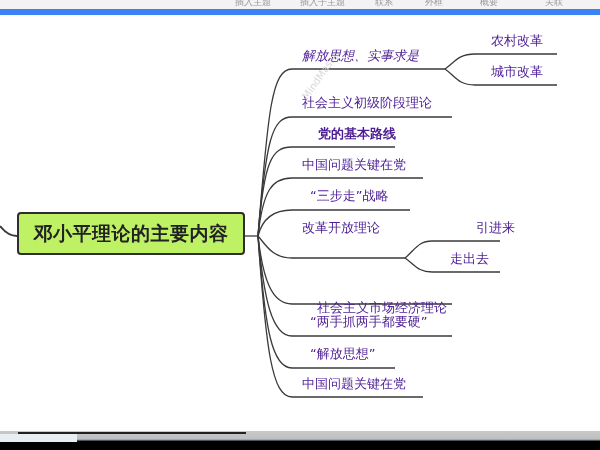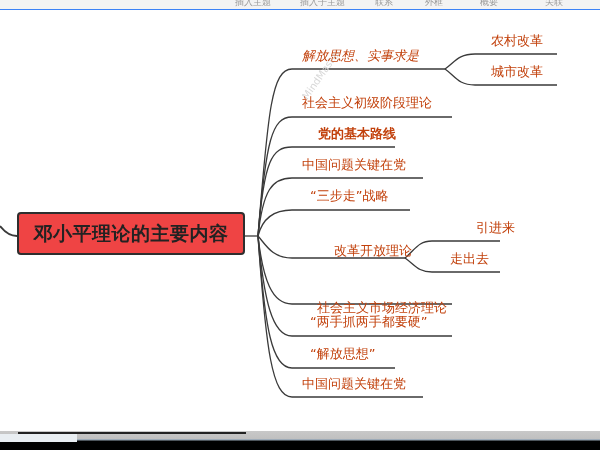--- a/index.html
+++ b/index.html
@@ -3,36 +3,36 @@
 <meta charset="utf-8">
 <style>
   html, body { margin: 0; padding: 0; }
   body {
     width: 600px; height: 450px; overflow: hidden; position: relative;
     background: #ffffff;
     font-family: "DejaVu Sans", "Liberation Sans", sans-serif;
   }
   .toolbar {
     position: absolute; left: 0; top: 0; width: 600px; height: 9px;
-    background: #f3f3f3; border-bottom: 1px solid #3b82f6;
+    background: #f3f3f3; border-bottom: 6px solid #3b82f6;
   }
   .toolbar .tb-text {
     position: absolute; top: -4px; font-size: 9px; color: #9a9a9a; white-space: nowrap;
   }
   svg.links { position: absolute; left: 0; top: 0; }
   .central {
     position: absolute; left: 17px; top: 212px; width: 228px; height: 43px;
-    border: 2px solid #2e2e2e; border-radius: 4px; background: #ef4444;
+    border: 2px solid #2e2e2e; border-radius: 4px; background: #bef264;
     box-sizing: border-box;
     display: flex; align-items: center; justify-content: center;
     font-size: 19px; font-weight: bold; color: #222;
     letter-spacing: 0.5px;
   }
   .node {
-    position: absolute; font-size: 13px; color: #c2410c; white-space: nowrap; line-height: 16px;
+    position: absolute; font-size: 13px; color: #4c1d95; white-space: nowrap; line-height: 16px;
   }
   .bottom-bar {
     position: absolute; left: 0; top: 431px; width: 600px; height: 19px;
     background: linear-gradient(#c8c8c8 0, #c0c0c0 40%, #9aa9b7 45%, #000 55%, #000 100%);
   }
   .bottom-node-edge {
     position: absolute; left: 18px; top: 432px; width: 228px; height: 2px; background: #222;
   }
   .bottom-left-light {
     position: absolute; left: 0; top: 434px; width: 77px; height: 8px; background: #e9eef2;
@@ -86,21 +86,21 @@
 
 <div class="node" style="left:302px; top:48px;font-style:italic;">解放思想、实事求是</div>
 <div class="node" style="left:491px; top:33px;">农村改革</div>
 <div class="node" style="left:491px; top:64px;">城市改革</div>
 
 <div class="node" style="left:302px; top:95px;">社会主义初级阶段理论</div>
 <div class="node" style="left:318px; top:126px;font-weight:bold;">党的基本路线</div>
 <div class="node" style="left:302px; top:157px;">中国问题关键在党</div>
 <div class="node" style="left:310px; top:188px;">“三步走”战略</div>
 
-<div class="node" style="left:302px; top:243px;margin-left:32px;">改革开放理论</div>
+<div class="node" style="left:302px; top:220px;">改革开放理论</div>
 <div class="node" style="left:476px; top:220px;">引进来</div>
 <div class="node" style="left:450px; top:251px;">走出去</div>
 
 <div class="node" style="left:302px; top:300px;margin-left:15px;">社会主义市场经济理论</div>
 <div class="node" style="left:310px; top:314px;">“两手抓两手都要硬”</div>
 <div class="node" style="left:310px; top:346px;">“解放思想”</div>
 <div class="node" style="left:302px; top:376px;">中国问题关键在党</div>
 
 <div class="bottom-bar"></div>
 <div class="bottom-left-light"></div>

